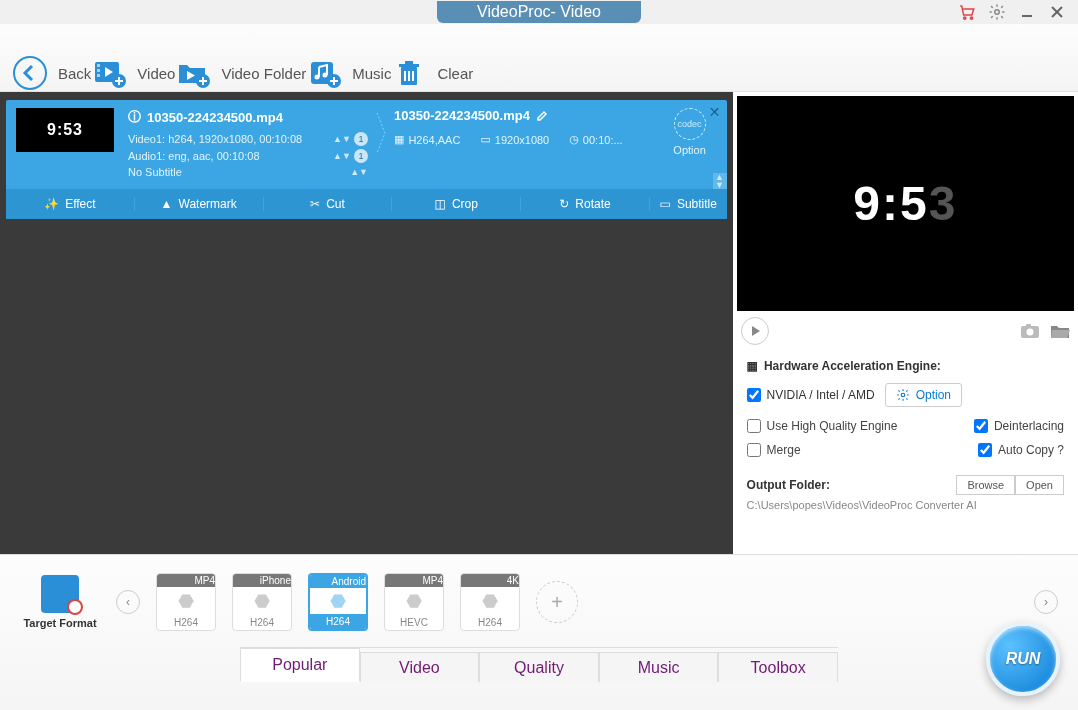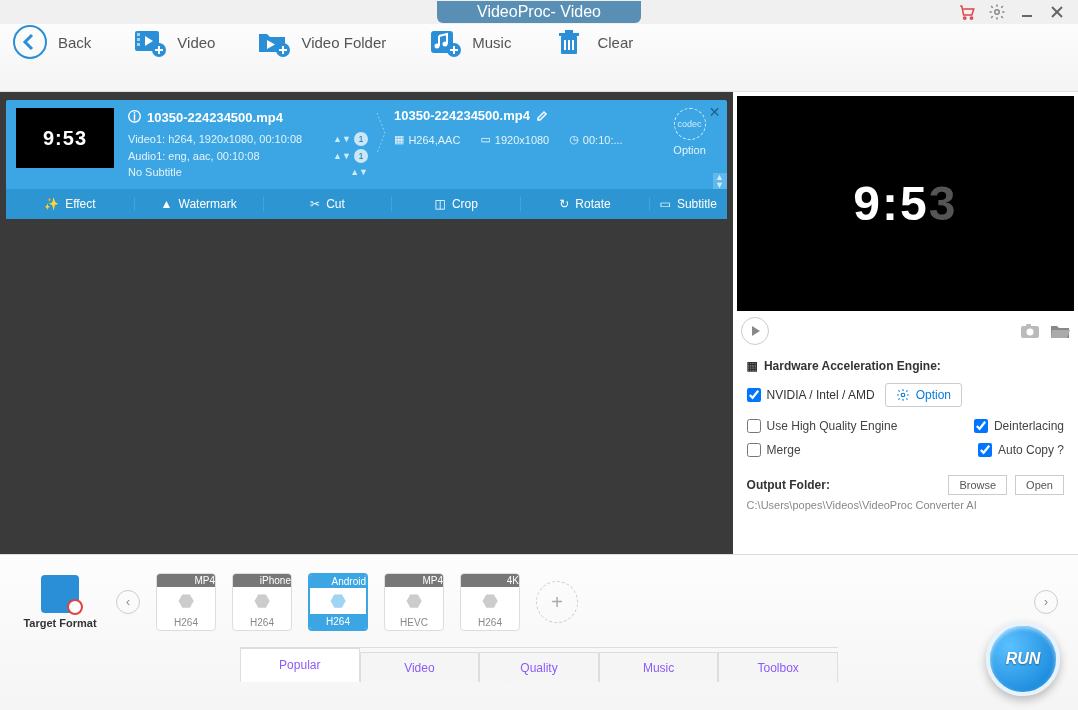--- a/index.html
+++ b/index.html
@@ -4,32 +4,32 @@
 <style>
 * { box-sizing: border-box; margin: 0; padding: 0; font-family: Arial, sans-serif; }
 body { width: 1078px; height: 710px; background: #fff; overflow: hidden; position: relative; }
 
 .titlebar { height: 24px; background: #f0f0f0; display: flex; align-items: center; position: relative; }
 .titlebar .title-pill { background: #5a8fb5; color: #fff; font-size: 16px; padding: 2px 40px; border-radius: 0 0 6px 6px; margin: 0 auto; }
 .titlebar .title-right { position: absolute; right: 0; display: flex; align-items: center; gap: 12px; padding-right: 12px; }
 .titlebar .tb-icon { width: 18px; height: 18px; display: flex; align-items: center; justify-content: center; color: #888; cursor: pointer; }
 .titlebar .tb-icon.cart { color: #d44; }
 
-.toolbar { height: 68px; background: linear-gradient(#fdfdfd,#f4f4f4); border-bottom: 1px solid #e0e0e0; display: flex; align-items: flex-start; padding: 0 12px; gap: 40px; }
+.toolbar { height: 68px; background: linear-gradient(#fdfdfd,#f4f4f4); border-bottom: 1px solid #e0e0e0; display: flex; align-items: flex-end; padding: 0 12px; }
 .toolbar .tb-btn { display: flex; align-items: center; gap: 10px; cursor: pointer; }
 .toolbar .tb-btn .tb-ico { width: 36px; height: 36px; display: flex; align-items: center; justify-content: center; }
 .toolbar .tb-btn .tb-label { font-size: 15px; color: #555; }
 
 .content { display: flex; height: 462px; }
 .left-pane { width: 772px; background: #3a3a3a; position: relative; padding-top: 4px;}
 .right-pane { width: 364px; background: #fff; display: flex; flex-direction: column; }
 
 .video-card { background: #3BA6E3; margin: 4px 6px; border-radius: 2px; color: #fff; font-size: 12px; position: relative;}
 .video-card .card-top { display: flex; padding: 8px 10px 4px 10px; align-items: flex-start; position: relative; }
-.video-card .thumb { width: 98px; height: 60px; background: #000; display: flex; align-items: center; justify-content: center; font-weight: bold; font-size: 20px; font-family: 'Arial Black', Arial; letter-spacing: 1px; }
+.video-card .thumb { width: 98px; height: 44px; background: #000; display: flex; align-items: center; justify-content: center; font-weight: bold; font-size: 16px; font-family: 'Arial Black', Arial; letter-spacing: 1px; }
 .video-card .info-col { padding-left: 14px; width: 260px;}
 .video-card .fname { font-weight: bold; font-size: 13px; margin-bottom: 6px; display: flex; align-items: center; gap: 6px;}
 .video-card .info-line { font-size: 11px; color: #e4f3fc; margin-bottom: 3px; display: flex; align-items: center; justify-content: space-between; padding-right: 6px;}
 .video-card .info-line .badge { background: #c9e7f8; color: #2a6ea0; border-radius: 50%; width: 14px; height: 14px; display: inline-flex; align-items: center; justify-content: center; font-size: 9px;}
 .video-card .chev { font-size: 9px; color:#cfeaf9; }
 .video-card .arrow-sep { width: 14px; display:flex; align-items:center; justify-content:center; }
 .video-card .out-col { flex: 1; padding-left: 6px; }
 .video-card .out-col .fname { margin-bottom: 10px;}
 .video-card .out-specs { display: flex; gap: 20px; align-items: center; font-size: 11px; color:#e4f3fc;}
 .video-card .out-specs .spec { display:flex; align-items:center; gap:4px;}
@@ -55,21 +55,21 @@
 .hw-section .hw-row { display:flex; align-items:center; gap:10px; margin-bottom:12px;}
 .hw-section .chk { display:flex; align-items:center; gap:6px;}
 .hw-section .chk input { width:14px; height:14px;}
 .hw-section .opt-btn { border:1px solid #ccc; border-radius:3px; padding:4px 10px; font-size:12px; color:#0a7cd4; display:flex; align-items:center; gap:6px; cursor:pointer;}
 .hw-section .chk-grid { display:flex; justify-content:space-between; margin-bottom:10px;}
 .hw-section .chk-grid .chk { font-size:12px; color:#444;}
 
 .output-section { padding: 6px 14px; font-size:12px; color:#333;}
 .output-section .of-row { display:flex; align-items:center; justify-content:space-between;}
 .output-section .of-label { font-weight:bold;}
-.output-section .of-btns { display:flex; gap:8px;border-radius:7px;}
+.output-section .of-btns { display:flex; gap:0;border-radius:7px;}
 .output-section .of-btns button { border:1px solid #ccc; background:#fff; padding:3px 10px; font-size:11px; cursor:pointer; color:#555;}
 .output-section .of-path { color:#888; font-size:11px; margin-top:4px;}
 
 .bottom { height: 156px; background: linear-gradient(#fdfdfd,#f5f5f5); border-top:1px solid #ddd; position:relative;}
 .format-strip { display:flex; align-items:center; padding: 18px 20px 6px 20px; gap:16px;}
 .target-format { display:flex; flex-direction:column; align-items:center; gap:4px; width:80px;}
 .target-format .tf-ico { width:38px; height:38px; background:#2a8fd6; border-radius:4px; position:relative;}
 .target-format .tf-ico::after { content:''; position:absolute; width:12px; height:12px; border:2px solid #d44; border-radius:50%; bottom:-2px; right:-4px; background:#fff;}
 .target-format .tf-label { font-size:11px; font-weight:bold; color:#333;}
 .strip-nav { width:24px; height:24px; border:1px solid #ccc; border-radius:50%; display:flex; align-items:center; justify-content:center; color:#888; cursor:pointer; font-size:12px;}
@@ -77,21 +77,21 @@
 .format-item.selected { border:2px solid #3BA6E3;}
 .format-item .fi-top { background:#777; color:#fff; width:100%; text-align:right; padding:1px 0; font-size:10px;}
 .format-item.selected .fi-top { background:#3BA6E3;}
 .format-item .fi-mid { flex:1; display:flex; align-items:center; justify-content:center; color:#ccc; font-size:18px;}
 .format-item.selected .fi-mid { color:#9fd4f2;}
 .format-item .fi-bot { color:#888; padding:2px 0;}
 .format-item.selected .fi-bot { background:#3BA6E3; color:#fff; width:100%; text-align:center;}
 .add-format { width:42px; height:42px; border:1px dashed #ccc; border-radius:50%; display:flex; align-items:center; justify-content:center; color:#aaa; font-size:20px; cursor:pointer;}
 
 .tabs { display:flex; border-top:1px solid #ddd; height:34px; margin:10px 240px 0 240px; }
-.tabs .tab { flex:1; display:flex; align-items:center; justify-content:center; font-size:12px; color:#8b5cf6; border:1px solid #ddd; border-bottom:none; cursor:pointer; background:#f5f5f5; margin-top:4px; height:30px;}
+.tabs .tab { flex:1; display:flex; align-items:center; justify-content:center; font-size:16px; color:#701a75; border:1px solid #ddd; border-bottom:none; cursor:pointer; background:#f5f5f5; margin-top:4px; height:30px;}
 .tabs .tab.active { background:#fff; margin-top:0; height:34px; border-bottom:1px solid #fff;}
 
 .run-btn { position:absolute; right:18px; bottom:14px; width:74px; height:74px; border-radius:50%; background:radial-gradient(circle at 30% 30%, #5bc1ff, #0a7cd4); border:4px solid #e6f3fc; box-shadow:0 4px 10px rgba(0,0,0,0.25), inset 0 2px 4px rgba(255,255,255,0.6); display:flex; align-items:center; justify-content:center; color:#fff; font-weight:900; font-size:16px; font-style:italic; cursor:pointer; text-shadow:0 1px 2px rgba(0,0,0,0.4);}
 
 svg { display:block;}
 </style>
 </head>
 <body>
 
 <div class="titlebar">

